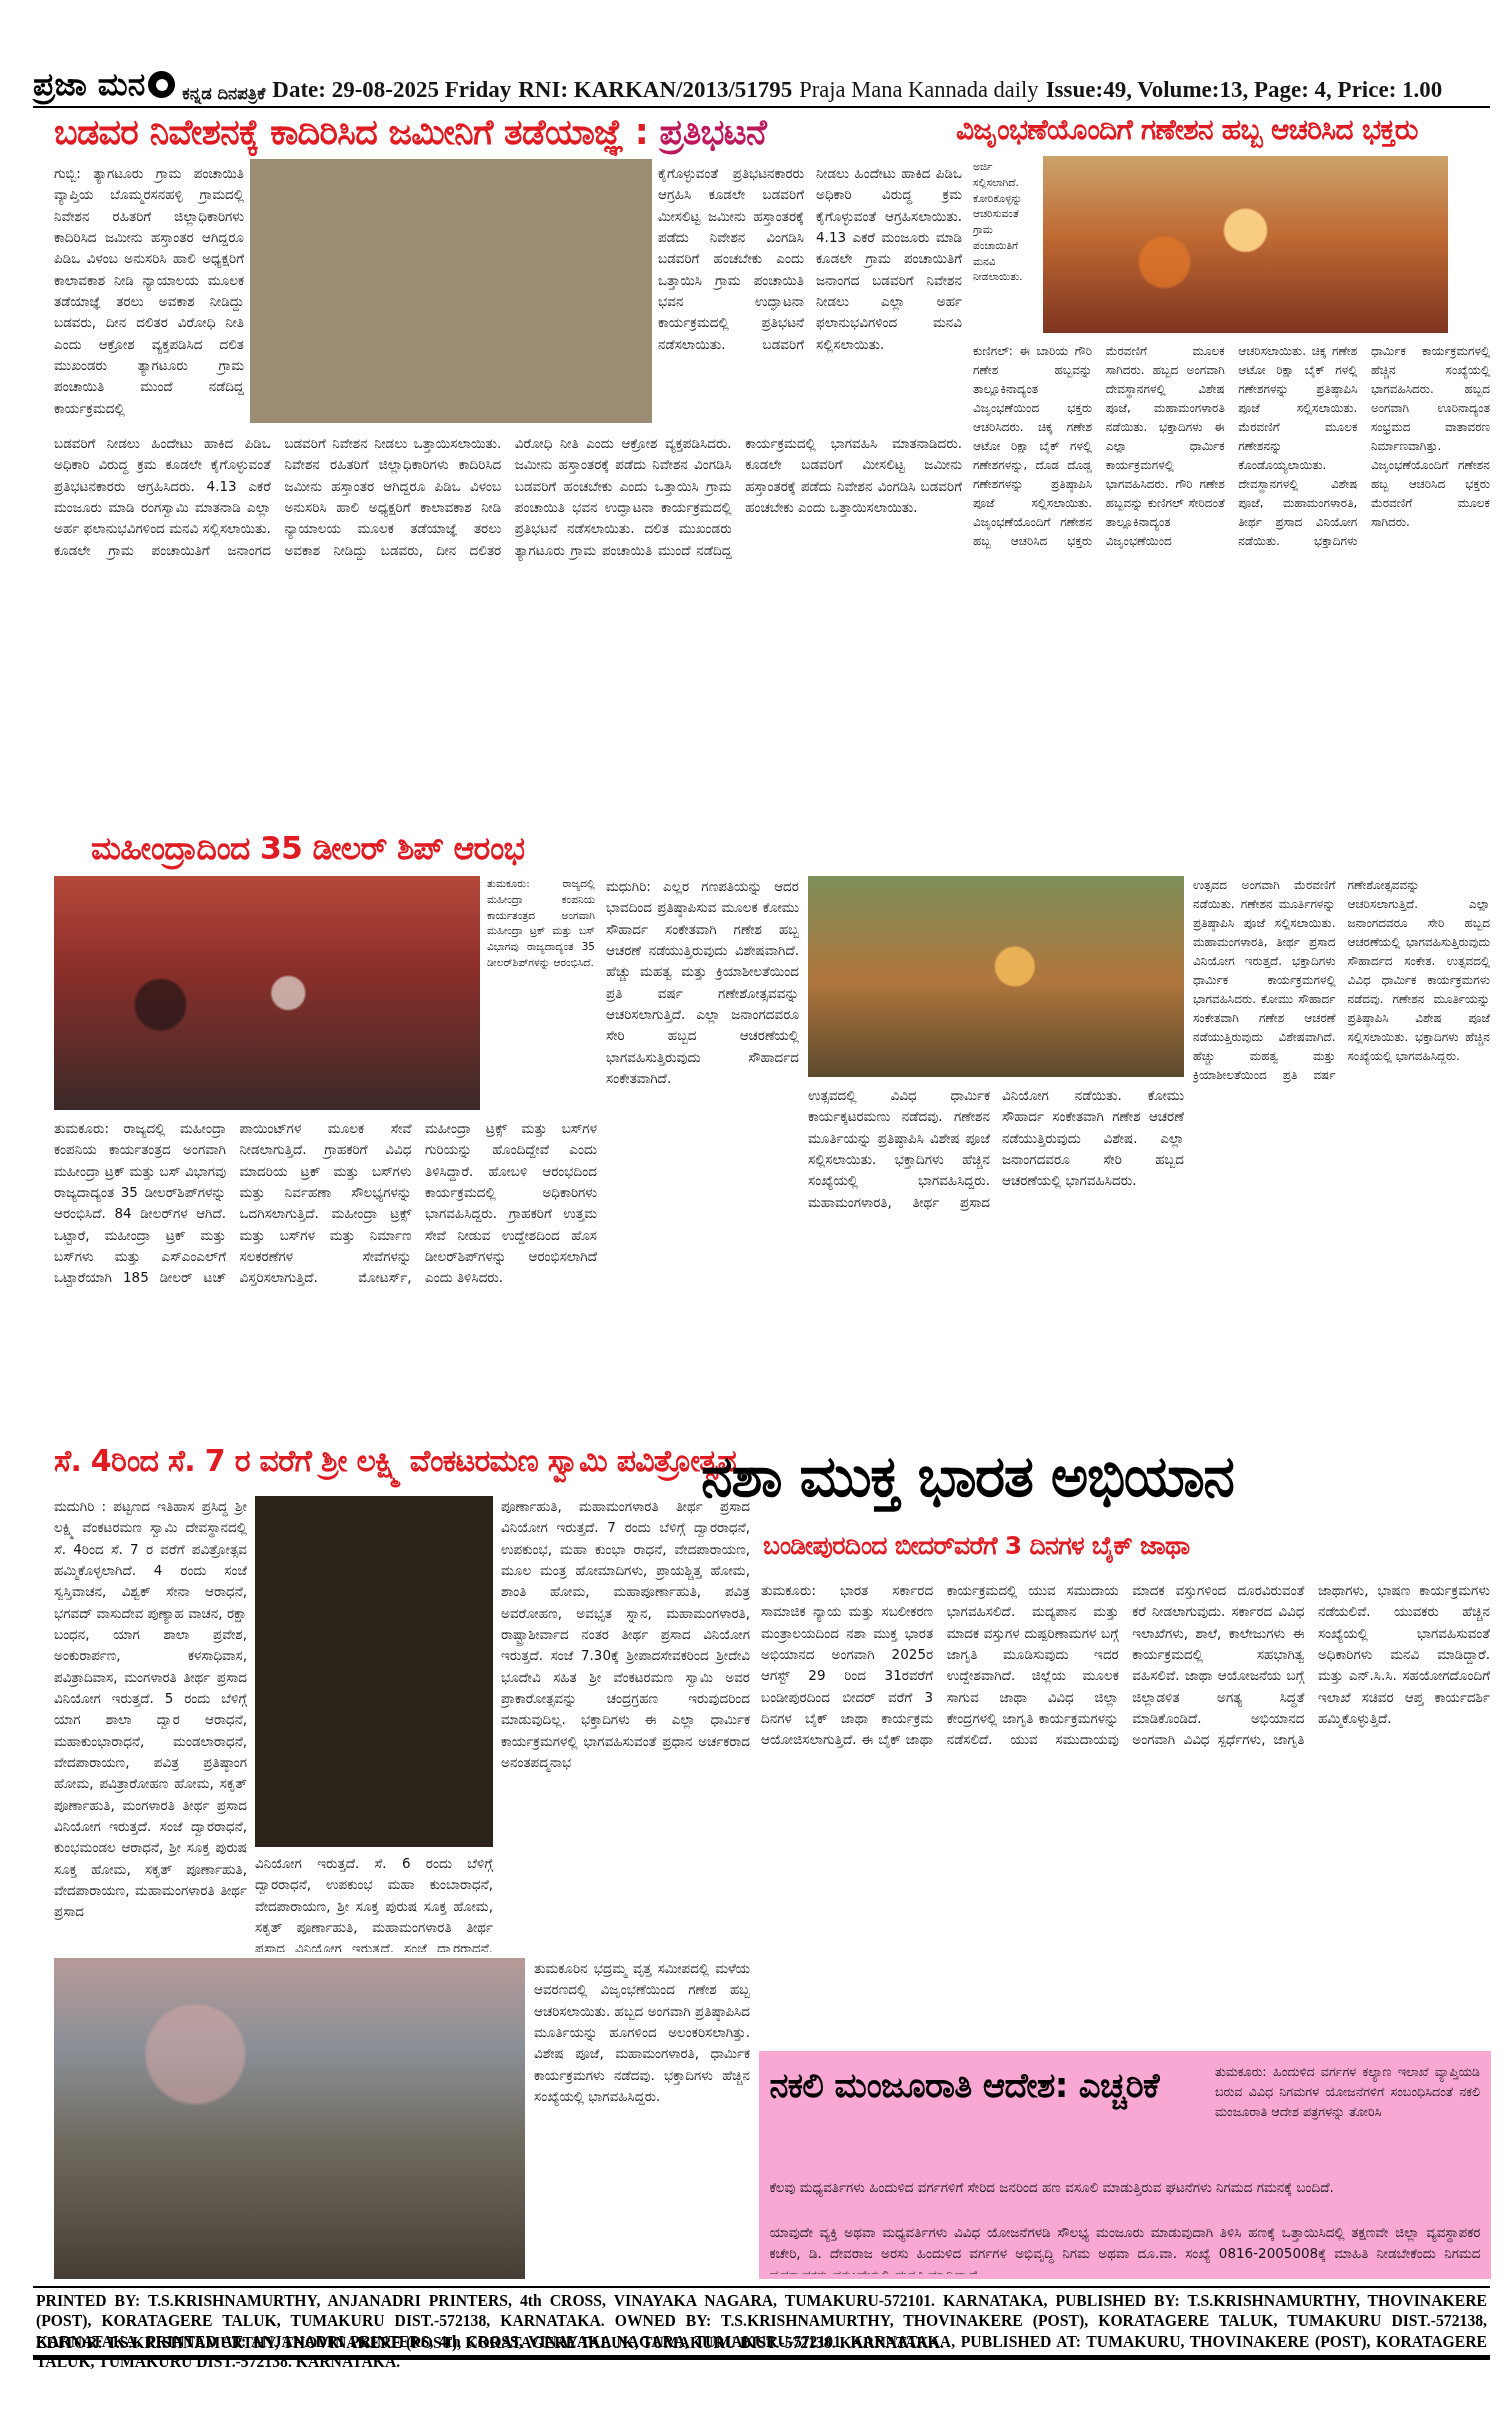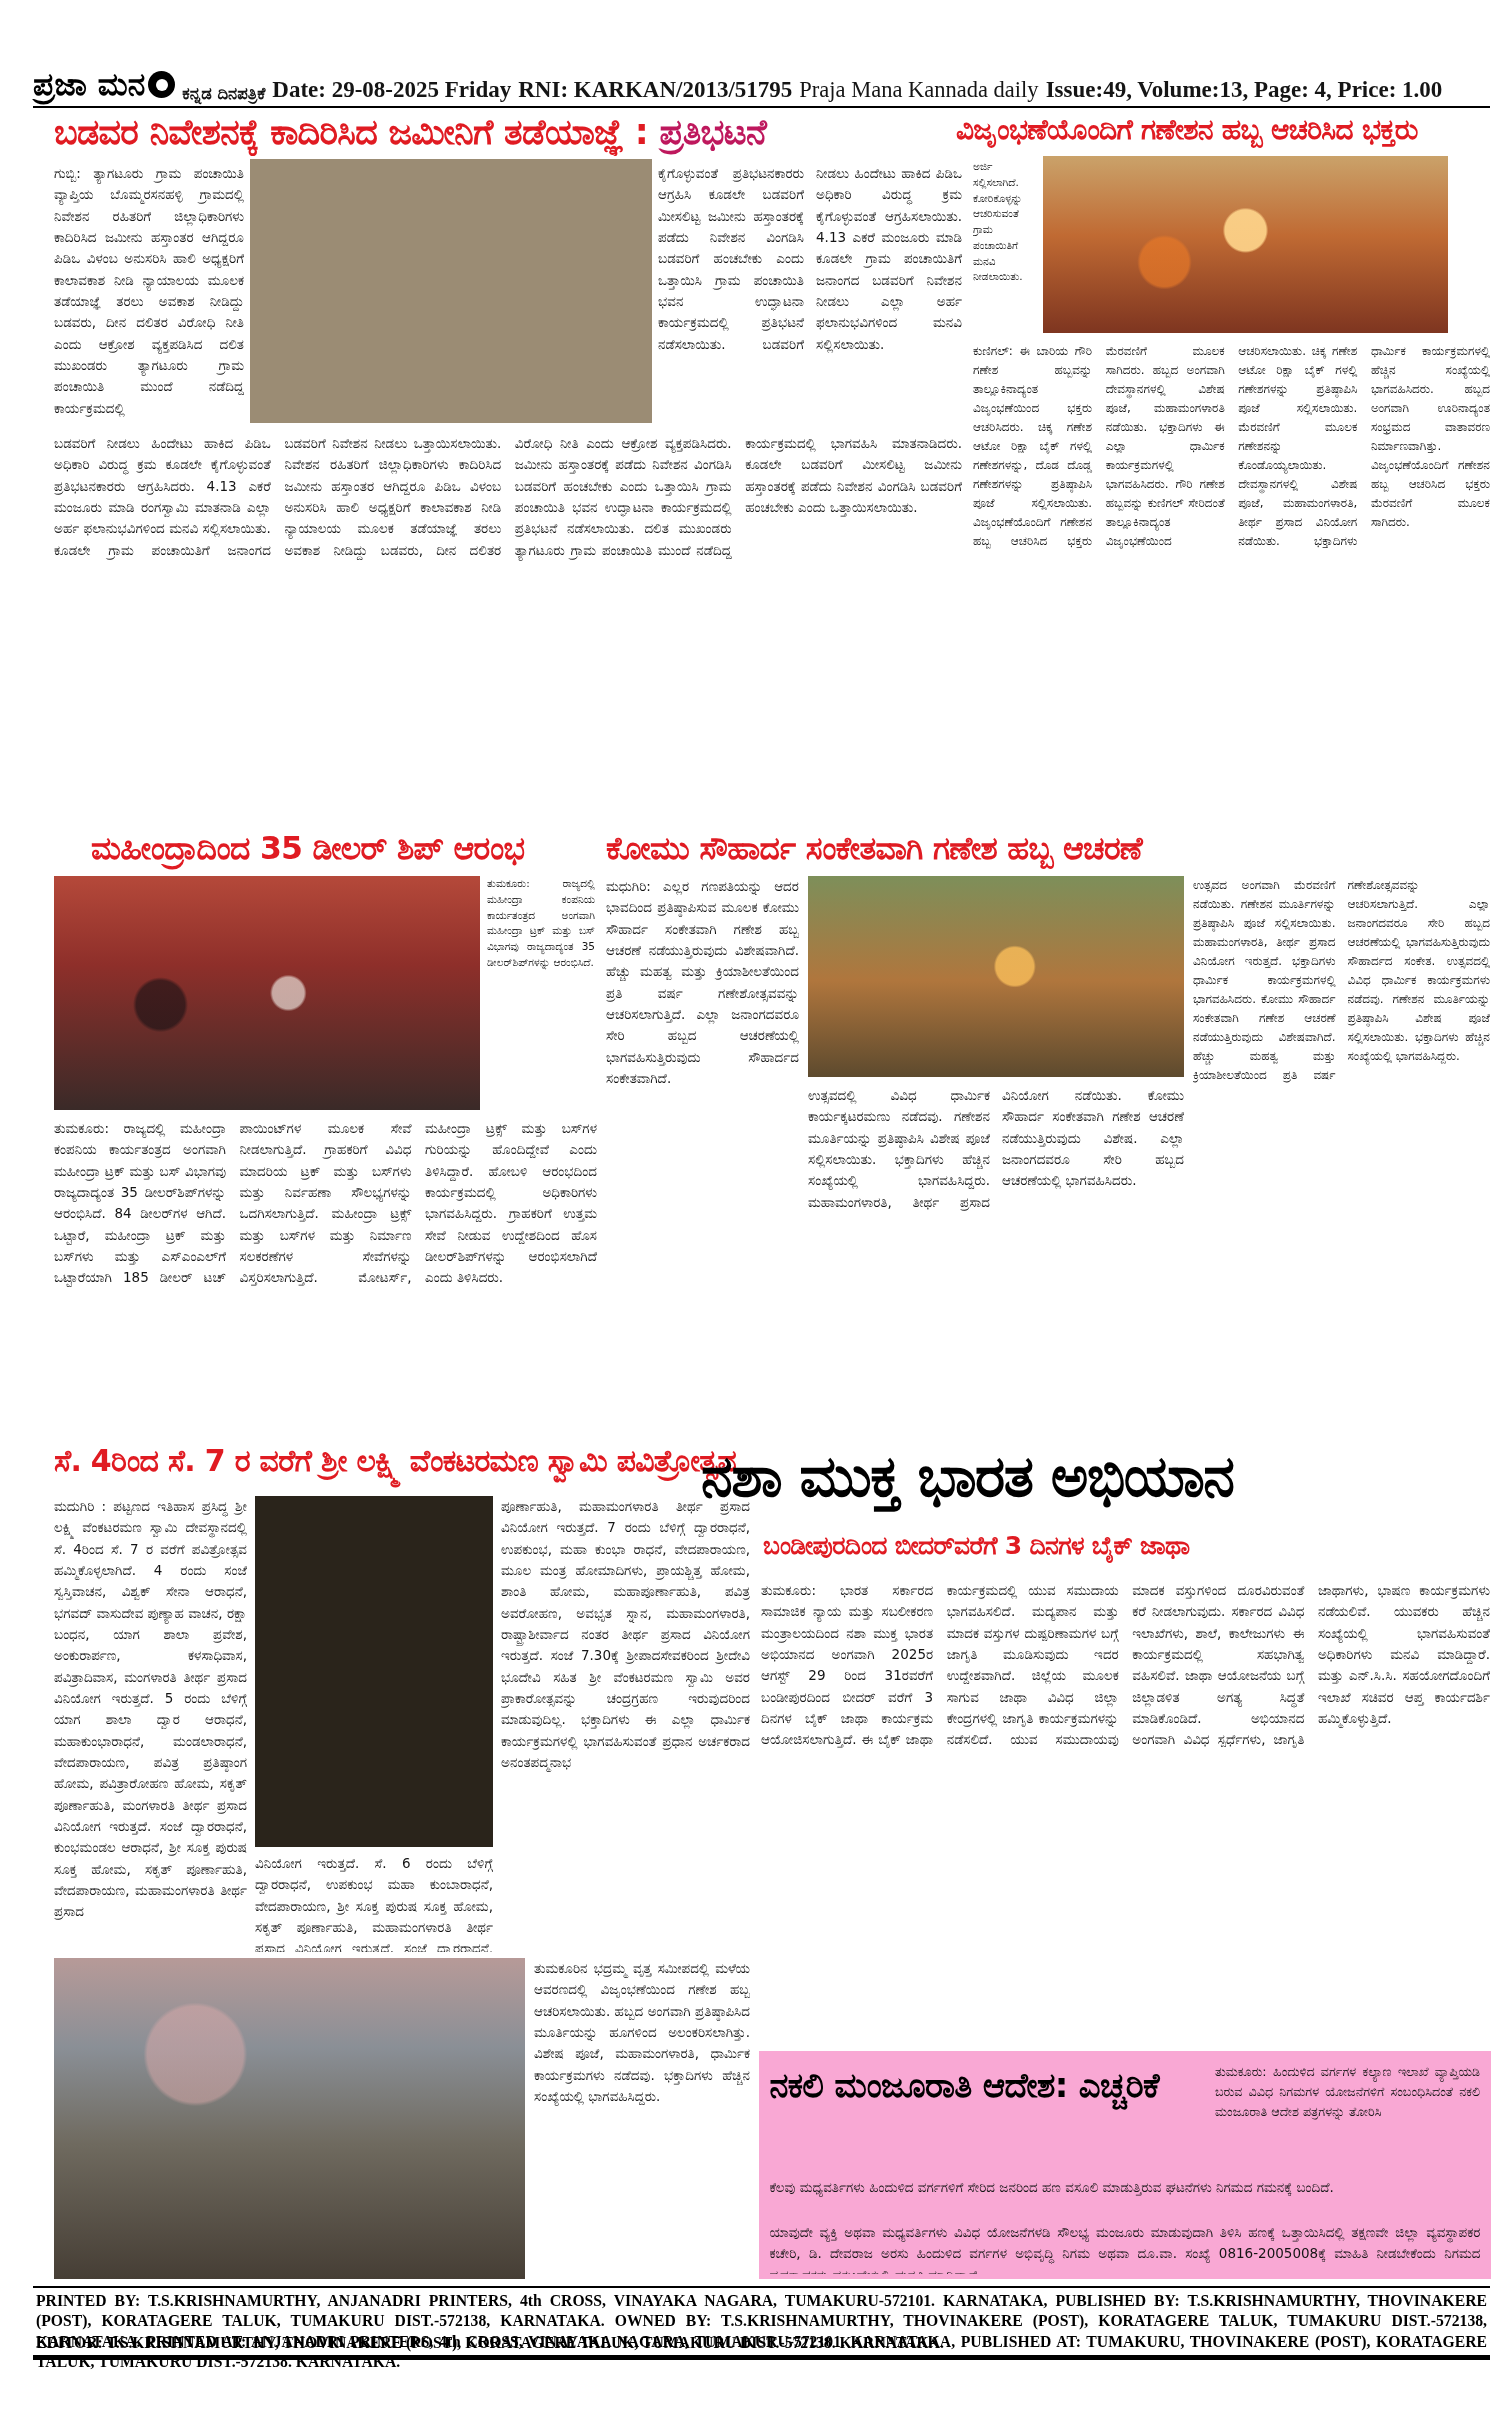--- a/index.html
+++ b/index.html
@@ -87,21 +87,20 @@
   <div class="abs hl" style="left:956px;top:115px;width:517px;font-size:28px;">ವಿಜೃಂಭಣೆಯೊಂದಿಗೆ ಗಣೇಶನ ಹಬ್ಬ ಆಚರಿಸಿದ ಭಕ್ತರು</div>
   <div class="abs bt small" style="left:973px;top:159px;width:63px;height:174px;">ಅರ್ಜಿ ಸಲ್ಲಿಸಲಾಗಿದೆ. ಕೋರಿಕೊಳ್ಳನ್ನು ಆಚರಿಸುವಂತೆ ಗ್ರಾಮ ಪಂಚಾಯಿತಿಗೆ ಮನವಿ ನೀಡಲಾಯಿತು.</div>
   <div class="photo ph2" style="left:1043px;top:156px;width:405px;height:177px;"></div>
   <div class="abs bt cols4" style="left:973px;top:342px;width:517px;height:438px;font-size:12px;">ಕುಣಿಗಲ್: ಈ ಬಾರಿಯ ಗೌರಿ ಗಣೇಶ ಹಬ್ಬವನ್ನು ತಾಲ್ಲೂಕಿನಾದ್ಯಂತ ವಿಜೃಂಭಣೆಯಿಂದ ಭಕ್ತರು ಆಚರಿಸಿದರು. ಚಿಕ್ಕ ಗಣೇಶ ಆಟೋ ರಿಕ್ಷಾ ಬೈಕ್ ಗಳಲ್ಲಿ ಗಣೇಶಗಳನ್ನು, ದೊಡ ದೊಡ್ಡ ಗಣೇಶಗಳನ್ನು ಪ್ರತಿಷ್ಠಾಪಿಸಿ ಪೂಜೆ ಸಲ್ಲಿಸಲಾಯಿತು. ವಿಜೃಂಭಣೆಯೊಂದಿಗೆ ಗಣೇಶನ ಹಬ್ಬ ಆಚರಿಸಿದ ಭಕ್ತರು ಮೆರವಣಿಗೆ ಮೂಲಕ ಸಾಗಿದರು. ಹಬ್ಬದ ಅಂಗವಾಗಿ ದೇವಸ್ಥಾನಗಳಲ್ಲಿ ವಿಶೇಷ ಪೂಜೆ, ಮಹಾಮಂಗಳಾರತಿ ನಡೆಯಿತು. ಭಕ್ತಾದಿಗಳು ಈ ಎಲ್ಲಾ ಧಾರ್ಮಿಕ ಕಾರ್ಯಕ್ರಮಗಳಲ್ಲಿ ಭಾಗವಹಿಸಿದರು. ಗೌರಿ ಗಣೇಶ ಹಬ್ಬವನ್ನು ಕುಣಿಗಲ್ ಸೇರಿದಂತೆ ತಾಲ್ಲೂಕಿನಾದ್ಯಂತ ವಿಜೃಂಭಣೆಯಿಂದ ಆಚರಿಸಲಾಯಿತು. ಚಿಕ್ಕ ಗಣೇಶ ಆಟೋ ರಿಕ್ಷಾ ಬೈಕ್ ಗಳಲ್ಲಿ ಗಣೇಶಗಳನ್ನು ಪ್ರತಿಷ್ಠಾಪಿಸಿ ಪೂಜೆ ಸಲ್ಲಿಸಲಾಯಿತು. ಮೆರವಣಿಗೆ ಮೂಲಕ ಗಣೇಶನನ್ನು ಕೊಂಡೊಯ್ಯಲಾಯಿತು. ದೇವಸ್ಥಾನಗಳಲ್ಲಿ ವಿಶೇಷ ಪೂಜೆ, ಮಹಾಮಂಗಳಾರತಿ, ತೀರ್ಥ ಪ್ರಸಾದ ವಿನಿಯೋಗ ನಡೆಯಿತು. ಭಕ್ತಾದಿಗಳು ಧಾರ್ಮಿಕ ಕಾರ್ಯಕ್ರಮಗಳಲ್ಲಿ ಹೆಚ್ಚಿನ ಸಂಖ್ಯೆಯಲ್ಲಿ ಭಾಗವಹಿಸಿದರು. ಹಬ್ಬದ ಅಂಗವಾಗಿ ಊರಿನಾದ್ಯಂತ ಸಂಭ್ರಮದ ವಾತಾವರಣ ನಿರ್ಮಾಣವಾಗಿತ್ತು. ವಿಜೃಂಭಣೆಯೊಂದಿಗೆ ಗಣೇಶನ ಹಬ್ಬ ಆಚರಿಸಿದ ಭಕ್ತರು ಮೆರವಣಿಗೆ ಮೂಲಕ ಸಾಗಿದರು.</div>
 
   <div class="abs hl" style="left:54px;top:831px;width:543px;font-size:31.5px;margin-left:37px;">ಮಹೀಂದ್ರಾದಿಂದ 35 ಡೀಲರ್ ಶಿಪ್ ಆರಂಭ</div>
   <div class="photo ph3" style="left:54px;top:876px;width:426px;height:234px;"></div>
   <div class="abs bt small" style="left:487px;top:876px;width:108px;height:234px;">ತುಮಕೂರು: ರಾಜ್ಯದಲ್ಲಿ ಮಹೀಂದ್ರಾ ಕಂಪನಿಯ ಕಾರ್ಯತಂತ್ರದ ಅಂಗವಾಗಿ ಮಹೀಂದ್ರಾ ಟ್ರಕ್ ಮತ್ತು ಬಸ್ ವಿಭಾಗವು ರಾಜ್ಯದಾದ್ಯಂತ 35 ಡೀಲರ್‌ಶಿಪ್‌ಗಳನ್ನು ಆರಂಭಿಸಿದೆ.</div>
   <div class="abs bt cols3" style="left:54px;top:1118px;width:543px;height:304px;">ತುಮಕೂರು: ರಾಜ್ಯದಲ್ಲಿ ಮಹೀಂದ್ರಾ ಕಂಪನಿಯ ಕಾರ್ಯತಂತ್ರದ ಅಂಗವಾಗಿ ಮಹೀಂದ್ರಾ ಟ್ರಕ್ ಮತ್ತು ಬಸ್ ವಿಭಾಗವು ರಾಜ್ಯದಾದ್ಯಂತ 35 ಡೀಲರ್‌ಶಿಪ್‌ಗಳನ್ನು ಆರಂಭಿಸಿದೆ. 84 ಡೀಲರ್‌ಗಳ ಆಗಿದೆ. ಒಟ್ಟಾರೆ, ಮಹೀಂದ್ರಾ ಟ್ರಕ್ ಮತ್ತು ಬಸ್‌ಗಳು ಮತ್ತು ಎಸ್‌ಎಂಎಲ್‌ಗೆ ಒಟ್ಟಾರೆಯಾಗಿ 185 ಡೀಲರ್ ಟಚ್ ಪಾಯಿಂಟ್‌ಗಳ ಮೂಲಕ ಸೇವೆ ನೀಡಲಾಗುತ್ತಿದೆ. ಗ್ರಾಹಕರಿಗೆ ವಿವಿಧ ಮಾದರಿಯ ಟ್ರಕ್ ಮತ್ತು ಬಸ್‌ಗಳು ಮತ್ತು ನಿರ್ವಹಣಾ ಸೌಲಭ್ಯಗಳನ್ನು ಒದಗಿಸಲಾಗುತ್ತಿದೆ. ಮಹೀಂದ್ರಾ ಟ್ರಕ್ಸ್ ಮತ್ತು ಬಸ್‌ಗಳ ಮತ್ತು ನಿರ್ಮಾಣ ಸಲಕರಣೆಗಳ ಸೇವೆಗಳನ್ನು ವಿಸ್ತರಿಸಲಾಗುತ್ತಿದೆ. ಮೋಟರ್ಸ್, ಮಹೀಂದ್ರಾ ಟ್ರಕ್ಸ್ ಮತ್ತು ಬಸ್‌ಗಳ ಗುರಿಯನ್ನು ಹೊಂದಿದ್ದೇವೆ ಎಂದು ತಿಳಿಸಿದ್ದಾರೆ. ಹೋಬಳಿ ಆರಂಭದಿಂದ ಕಾರ್ಯಕ್ರಮದಲ್ಲಿ ಅಧಿಕಾರಿಗಳು ಭಾಗವಹಿಸಿದ್ದರು. ಗ್ರಾಹಕರಿಗೆ ಉತ್ತಮ ಸೇವೆ ನೀಡುವ ಉದ್ದೇಶದಿಂದ ಹೊಸ ಡೀಲರ್‌ಶಿಪ್‌ಗಳನ್ನು ಆರಂಭಿಸಲಾಗಿದೆ ಎಂದು ತಿಳಿಸಿದರು.</div>
 
-  <div class="abs hl" style="left:606px;top:831px;width:884px;font-size:31.5px;">ಕೋಮು ಸೌಹಾರ್ದ ಸಂಕೇತವಾಗಿ ಗಣೇಶ ಹಬ್ಬ ಆಚರಣೆ</div>
   <div class="abs bt" style="left:606px;top:876px;width:193px;height:547px;">ಮಧುಗಿರಿ: ಎಲ್ಲರ ಗಣಪತಿಯನ್ನು ಆದರ ಭಾವದಿಂದ ಪ್ರತಿಷ್ಠಾಪಿಸುವ ಮೂಲಕ ಕೋಮು ಸೌಹಾರ್ದ ಸಂಕೇತವಾಗಿ ಗಣೇಶ ಹಬ್ಬ ಆಚರಣೆ ನಡೆಯುತ್ತಿರುವುದು ವಿಶೇಷವಾಗಿದೆ. ಹೆಚ್ಚು ಮಹತ್ವ ಮತ್ತು ಕ್ರಿಯಾಶೀಲತೆಯಿಂದ ಪ್ರತಿ ವರ್ಷ ಗಣೇಶೋತ್ಸವವನ್ನು ಆಚರಿಸಲಾಗುತ್ತಿದೆ. ಎಲ್ಲಾ ಜನಾಂಗದವರೂ ಸೇರಿ ಹಬ್ಬದ ಆಚರಣೆಯಲ್ಲಿ ಭಾಗವಹಿಸುತ್ತಿರುವುದು ಸೌಹಾರ್ದದ ಸಂಕೇತವಾಗಿದೆ.</div>
   <div class="photo ph4" style="left:808px;top:876px;width:376px;height:201px;"></div>
   <div class="abs bt cols2" style="left:808px;top:1085px;width:376px;height:337px;">ಉತ್ಸವದಲ್ಲಿ ವಿವಿಧ ಧಾರ್ಮಿಕ ಕಾರ್ಯಕ್ಕಟರಮಣು ನಡೆದವು. ಗಣೇಶನ ಮೂರ್ತಿಯನ್ನು ಪ್ರತಿಷ್ಠಾಪಿಸಿ ವಿಶೇಷ ಪೂಜೆ ಸಲ್ಲಿಸಲಾಯಿತು. ಭಕ್ತಾದಿಗಳು ಹೆಚ್ಚಿನ ಸಂಖ್ಯೆಯಲ್ಲಿ ಭಾಗವಹಿಸಿದ್ದರು. ಮಹಾಮಂಗಳಾರತಿ, ತೀರ್ಥ ಪ್ರಸಾದ ವಿನಿಯೋಗ ನಡೆಯಿತು. ಕೋಮು ಸೌಹಾರ್ದ ಸಂಕೇತವಾಗಿ ಗಣೇಶ ಆಚರಣೆ ನಡೆಯುತ್ತಿರುವುದು ವಿಶೇಷ. ಎಲ್ಲಾ ಜನಾಂಗದವರೂ ಸೇರಿ ಹಬ್ಬದ ಆಚರಣೆಯಲ್ಲಿ ಭಾಗವಹಿಸಿದರು.</div>
   <div class="abs bt cols2" style="left:1193px;top:876px;width:297px;height:547px;font-size:12px;">ಉತ್ಸವದ ಅಂಗವಾಗಿ ಮೆರವಣಿಗೆ ನಡೆಯಿತು. ಗಣೇಶನ ಮೂರ್ತಿಗಳನ್ನು ಪ್ರತಿಷ್ಠಾಪಿಸಿ ಪೂಜೆ ಸಲ್ಲಿಸಲಾಯಿತು. ಮಹಾಮಂಗಳಾರತಿ, ತೀರ್ಥ ಪ್ರಸಾದ ವಿನಿಯೋಗ ಇರುತ್ತದೆ. ಭಕ್ತಾದಿಗಳು ಧಾರ್ಮಿಕ ಕಾರ್ಯಕ್ರಮಗಳಲ್ಲಿ ಭಾಗವಹಿಸಿದರು. ಕೋಮು ಸೌಹಾರ್ದ ಸಂಕೇತವಾಗಿ ಗಣೇಶ ಆಚರಣೆ ನಡೆಯುತ್ತಿರುವುದು ವಿಶೇಷವಾಗಿದೆ. ಹೆಚ್ಚು ಮಹತ್ವ ಮತ್ತು ಕ್ರಿಯಾಶೀಲತೆಯಿಂದ ಪ್ರತಿ ವರ್ಷ ಗಣೇಶೋತ್ಸವವನ್ನು ಆಚರಿಸಲಾಗುತ್ತಿದೆ. ಎಲ್ಲಾ ಜನಾಂಗದವರೂ ಸೇರಿ ಹಬ್ಬದ ಆಚರಣೆಯಲ್ಲಿ ಭಾಗವಹಿಸುತ್ತಿರುವುದು ಸೌಹಾರ್ದದ ಸಂಕೇತ. ಉತ್ಸವದಲ್ಲಿ ವಿವಿಧ ಧಾರ್ಮಿಕ ಕಾರ್ಯಕ್ರಮಗಳು ನಡೆದವು. ಗಣೇಶನ ಮೂರ್ತಿಯನ್ನು ಪ್ರತಿಷ್ಠಾಪಿಸಿ ವಿಶೇಷ ಪೂಜೆ ಸಲ್ಲಿಸಲಾಯಿತು. ಭಕ್ತಾದಿಗಳು ಹೆಚ್ಚಿನ ಸಂಖ್ಯೆಯಲ್ಲಿ ಭಾಗವಹಿಸಿದ್ದರು.</div>
 
   <div class="abs hl" style="left:54px;top:1445px;width:705px;font-size:30px;">ಸೆ. 4ರಿಂದ ಸೆ. 7 ರ ವರೆಗೆ ಶ್ರೀ ಲಕ್ಷ್ಮಿ ವೆಂಕಟರಮಣ ಸ್ವಾಮಿ ಪವಿತ್ರೋತ್ಸವ</div>
   <div class="abs bt" style="left:54px;top:1496px;width:193px;height:456px;">ಮದುಗಿರಿ : ಪಟ್ಟಣದ ಇತಿಹಾಸ ಪ್ರಸಿದ್ಧ ಶ್ರೀ ಲಕ್ಷ್ಮಿ ವೆಂಕಟರಮಣ ಸ್ವಾಮಿ ದೇವಸ್ಥಾನದಲ್ಲಿ ಸೆ. 4ರಿಂದ ಸೆ. 7 ರ ವರೆಗೆ ಪವಿತ್ರೋತ್ಸವ ಹಮ್ಮಿಕೊಳ್ಳಲಾಗಿದೆ. 4 ರಂದು ಸಂಜೆ ಸ್ವಸ್ತಿವಾಚನ, ವಿಶ್ವಕ್ ಸೇನಾ ಆರಾಧನೆ, ಭಗವದ್ ವಾಸುದೇವ ಪುಣ್ಯಾಹ ವಾಚನ, ರಕ್ಷಾ ಬಂಧನ, ಯಾಗ ಶಾಲಾ ಪ್ರವೇಶ, ಅಂಕುರಾರ್ಪಣ, ಕಳಸಾಧಿವಾಸ, ಪವಿತ್ರಾದಿವಾಸ, ಮಂಗಳಾರತಿ ತೀರ್ಥ ಪ್ರಸಾದ ವಿನಿಯೋಗ ಇರುತ್ತದೆ. 5 ರಂದು ಬೆಳಿಗ್ಗೆ ಯಾಗ ಶಾಲಾ ದ್ವಾರ ಆರಾಧನೆ, ಮಹಾಕುಂಭಾರಾಧನೆ, ಮಂಡಲಾರಾಧನೆ, ವೇದಪಾರಾಯಣ, ಪವಿತ್ರ ಪ್ರತಿಷ್ಠಾಂಗ ಹೋಮ, ಪವಿತ್ರಾರೋಹಣ ಹೋಮ, ಸಕೃತ್ ಪೂರ್ಣಾಹುತಿ, ಮಂಗಳಾರತಿ ತೀರ್ಥ ಪ್ರಸಾದ ವಿನಿಯೋಗ ಇರುತ್ತದೆ. ಸಂಜೆ ದ್ವಾರರಾಧನೆ, ಕುಂಭಮಂಡಲ ಆರಾಧನೆ, ಶ್ರೀ ಸೂಕ್ತ ಪುರುಷ ಸೂಕ್ತ ಹೋಮ, ಸಕೃತ್ ಪೂರ್ಣಾಹುತಿ, ವೇದಪಾರಾಯಣ, ಮಹಾಮಂಗಳಾರತಿ ತೀರ್ಥ ಪ್ರಸಾದ</div>
   <div class="photo ph5" style="left:255px;top:1496px;width:238px;height:351px;"></div>
   <div class="abs bt" style="left:255px;top:1853px;width:238px;height:99px;">ವಿನಿಯೋಗ ಇರುತ್ತದೆ. ಸೆ. 6 ರಂದು ಬೆಳಿಗ್ಗೆ ದ್ವಾರರಾಧನೆ, ಉಪಕುಂಭ ಮಹಾ ಕುಂಬಾರಾಧನೆ, ವೇದಪಾರಾಯಣ, ಶ್ರೀ ಸೂಕ್ತ ಪುರುಷ ಸೂಕ್ತ ಹೋಮ, ಸಕೃತ್ ಪೂರ್ಣಾಹುತಿ, ಮಹಾಮಂಗಳಾರತಿ ತೀರ್ಥ ಪ್ರಸಾದ ವಿನಿಯೋಗ ಇರುತ್ತದೆ. ಸಂಜೆ ದ್ವಾರರಾಧನೆ, ಉಪಕುಂಭ, ಮಹಾ ಕುಂಭಾರಾಧನೆ, ಮಂಡಲಾರಾಧನೆ, ಶ್ರೀ ಸೂಕ್ತ ಪುರುಷ ಸೂಕ್ತ ಹೋಮ, ಸಕೃತ್</div>
   <div class="abs bt" style="left:501px;top:1496px;width:249px;height:456px;">ಪೂರ್ಣಾಹುತಿ, ಮಹಾಮಂಗಳಾರತಿ ತೀರ್ಥ ಪ್ರಸಾದ ವಿನಿಯೋಗ ಇರುತ್ತದೆ. 7 ರಂದು ಬೆಳಿಗ್ಗೆ ದ್ವಾರರಾಧನೆ, ಉಪಕುಂಭ, ಮಹಾ ಕುಂಭಾ ರಾಧನೆ, ವೇದಪಾರಾಯಣ, ಮೂಲ ಮಂತ್ರ ಹೋಮಾದಿಗಳು, ಪ್ರಾಯಶ್ಚಿತ್ತ ಹೋಮ, ಶಾಂತಿ ಹೋಮ, ಮಹಾಪೂರ್ಣಾಹುತಿ, ಪವಿತ್ರ ಅವರೋಹಣ, ಅವಭೃತ ಸ್ನಾನ, ಮಹಾಮಂಗಳಾರತಿ, ರಾಷ್ಟ್ರಾಶೀರ್ವಾದ ನಂತರ ತೀರ್ಥ ಪ್ರಸಾದ ವಿನಿಯೋಗ ಇರುತ್ತದೆ. ಸಂಜೆ 7.30ಕ್ಕೆ ಶ್ರೀಪಾದಸೇವಕರಿಂದ ಶ್ರೀದೇವಿ ಭೂದೇವಿ ಸಹಿತ ಶ್ರೀ ವೆಂಕಟರಮಣ ಸ್ವಾಮಿ ಅವರ ಪ್ರಾಕಾರೋತ್ಸವನ್ನು ಚಂದ್ರಗ್ರಹಣ ಇರುವುದರಿಂದ ಮಾಡುವುದಿಲ್ಲ. ಭಕ್ತಾದಿಗಳು ಈ ಎಲ್ಲಾ ಧಾರ್ಮಿಕ ಕಾರ್ಯಕ್ರಮಗಳಲ್ಲಿ ಭಾಗವಹಿಸುವಂತೆ ಪ್ರಧಾನ ಅರ್ಚಕರಾದ ಅನಂತಪದ್ಮನಾಭ</div>

